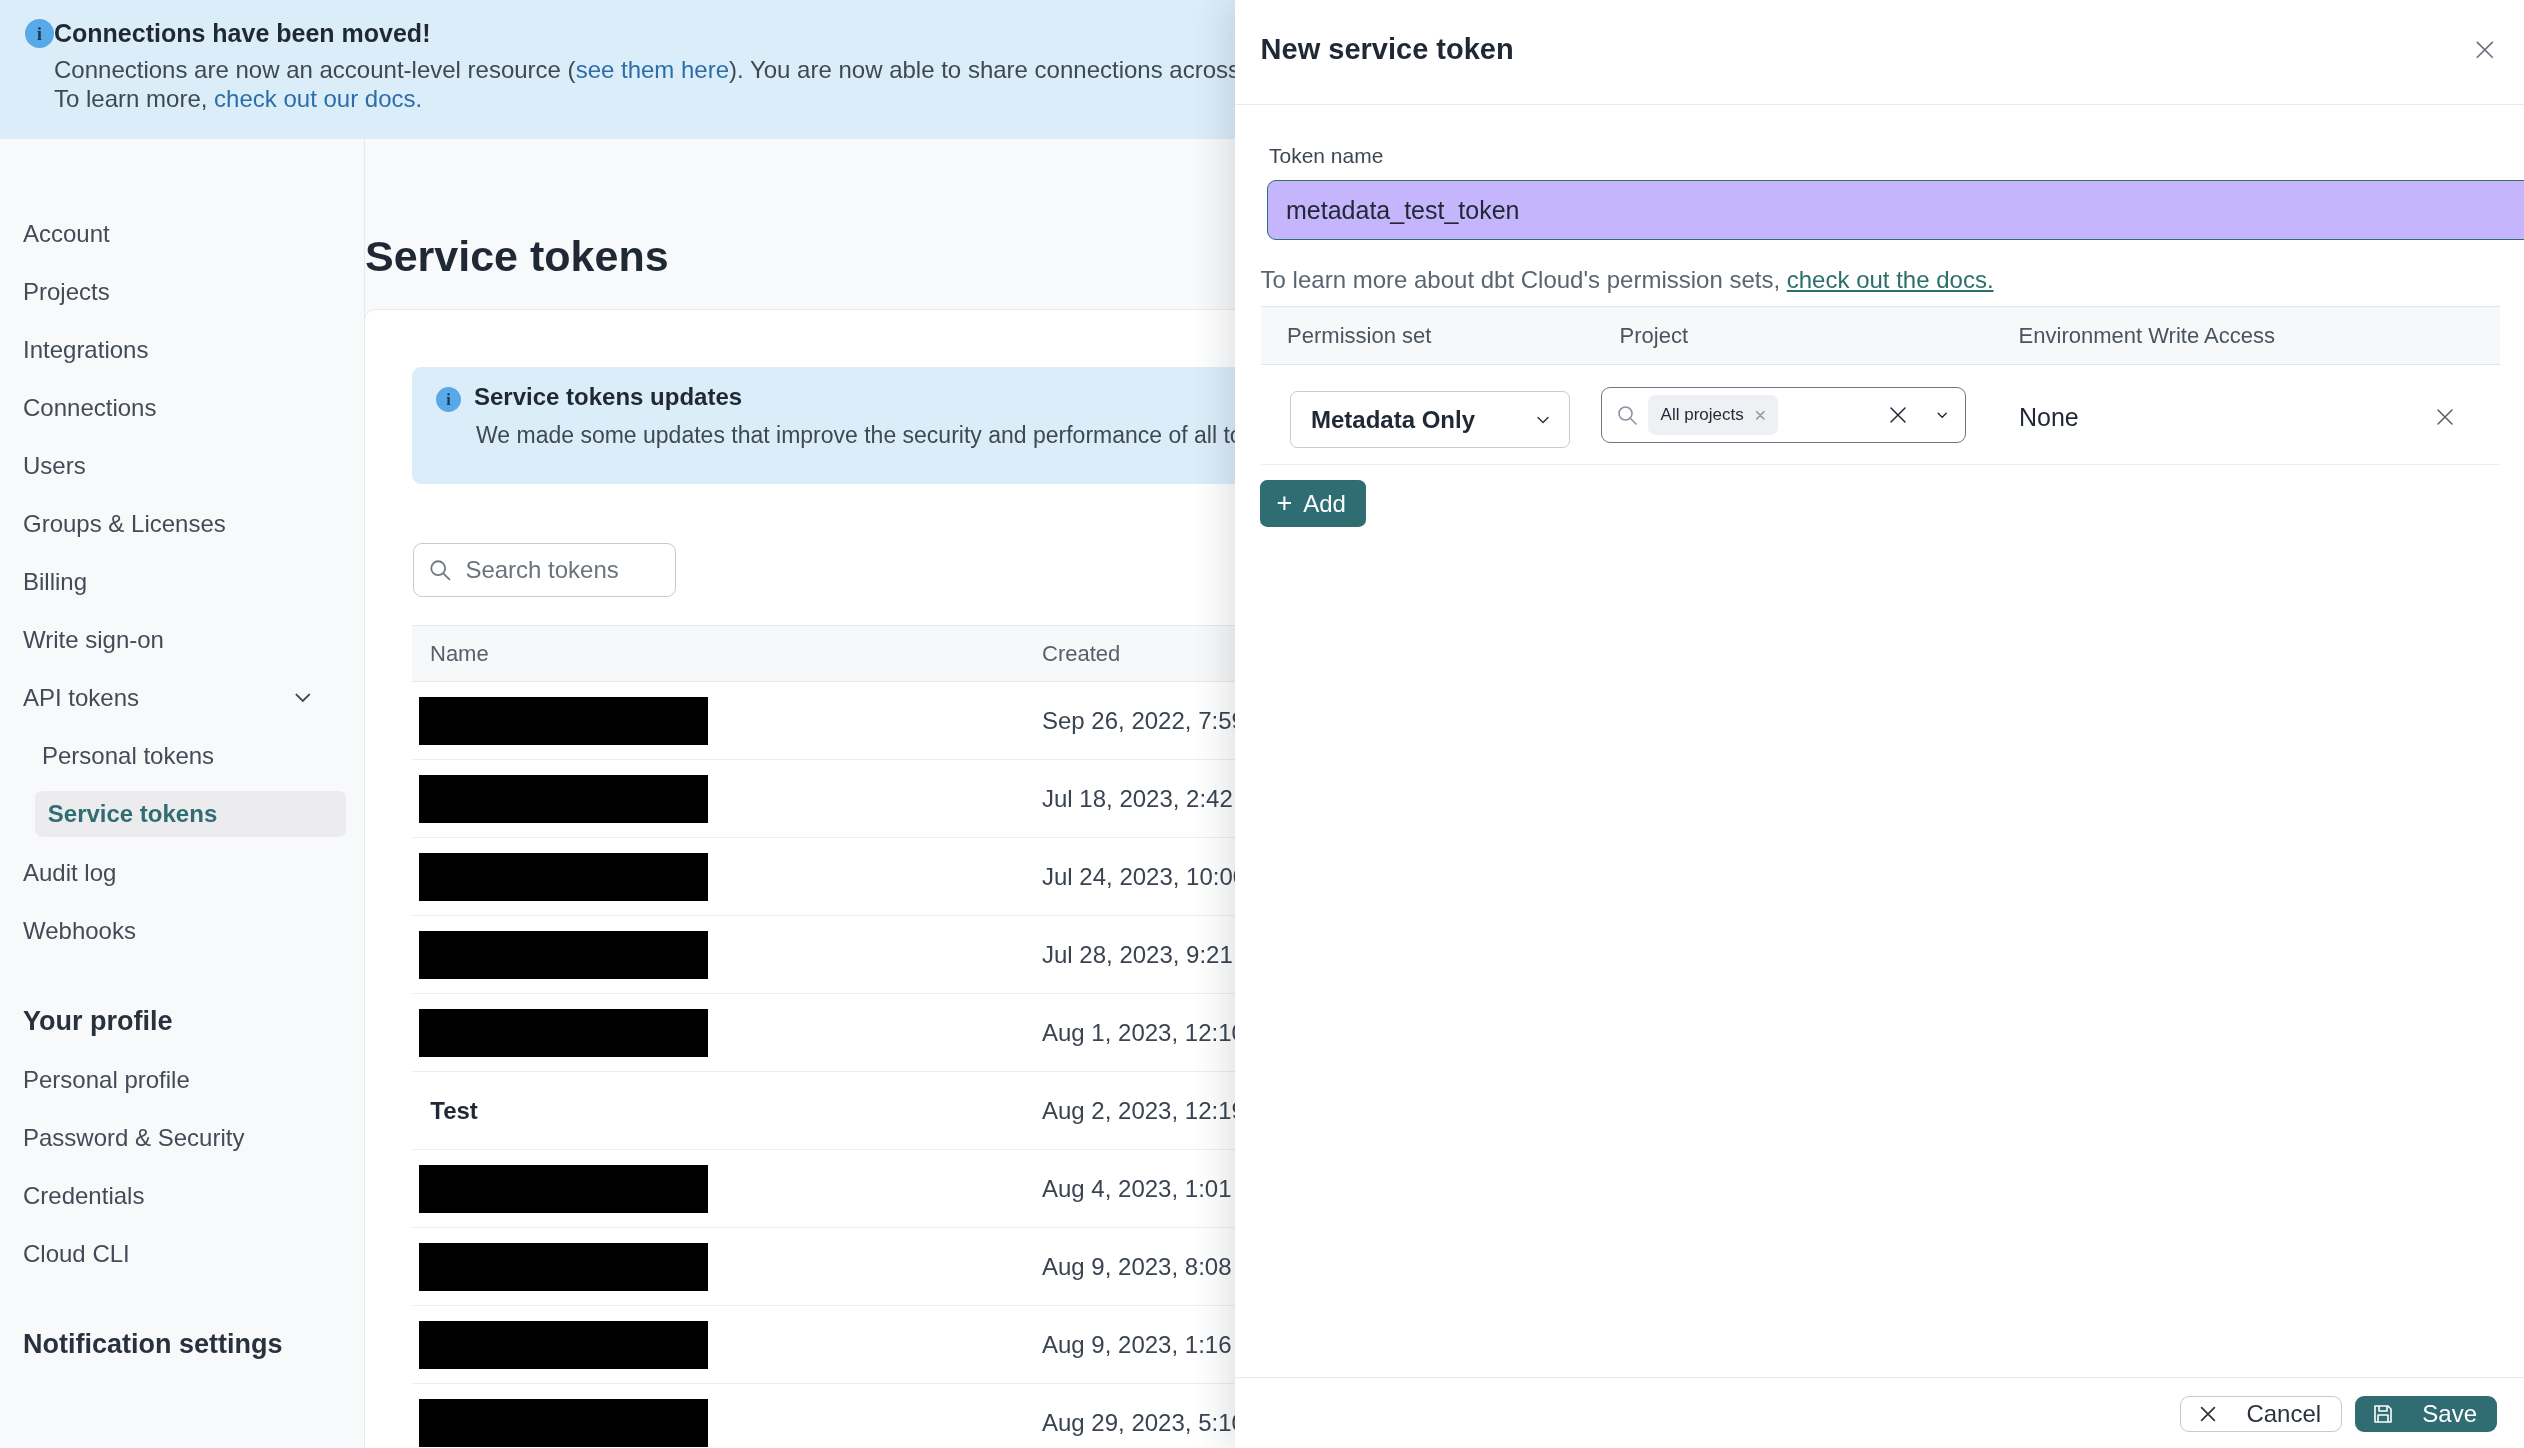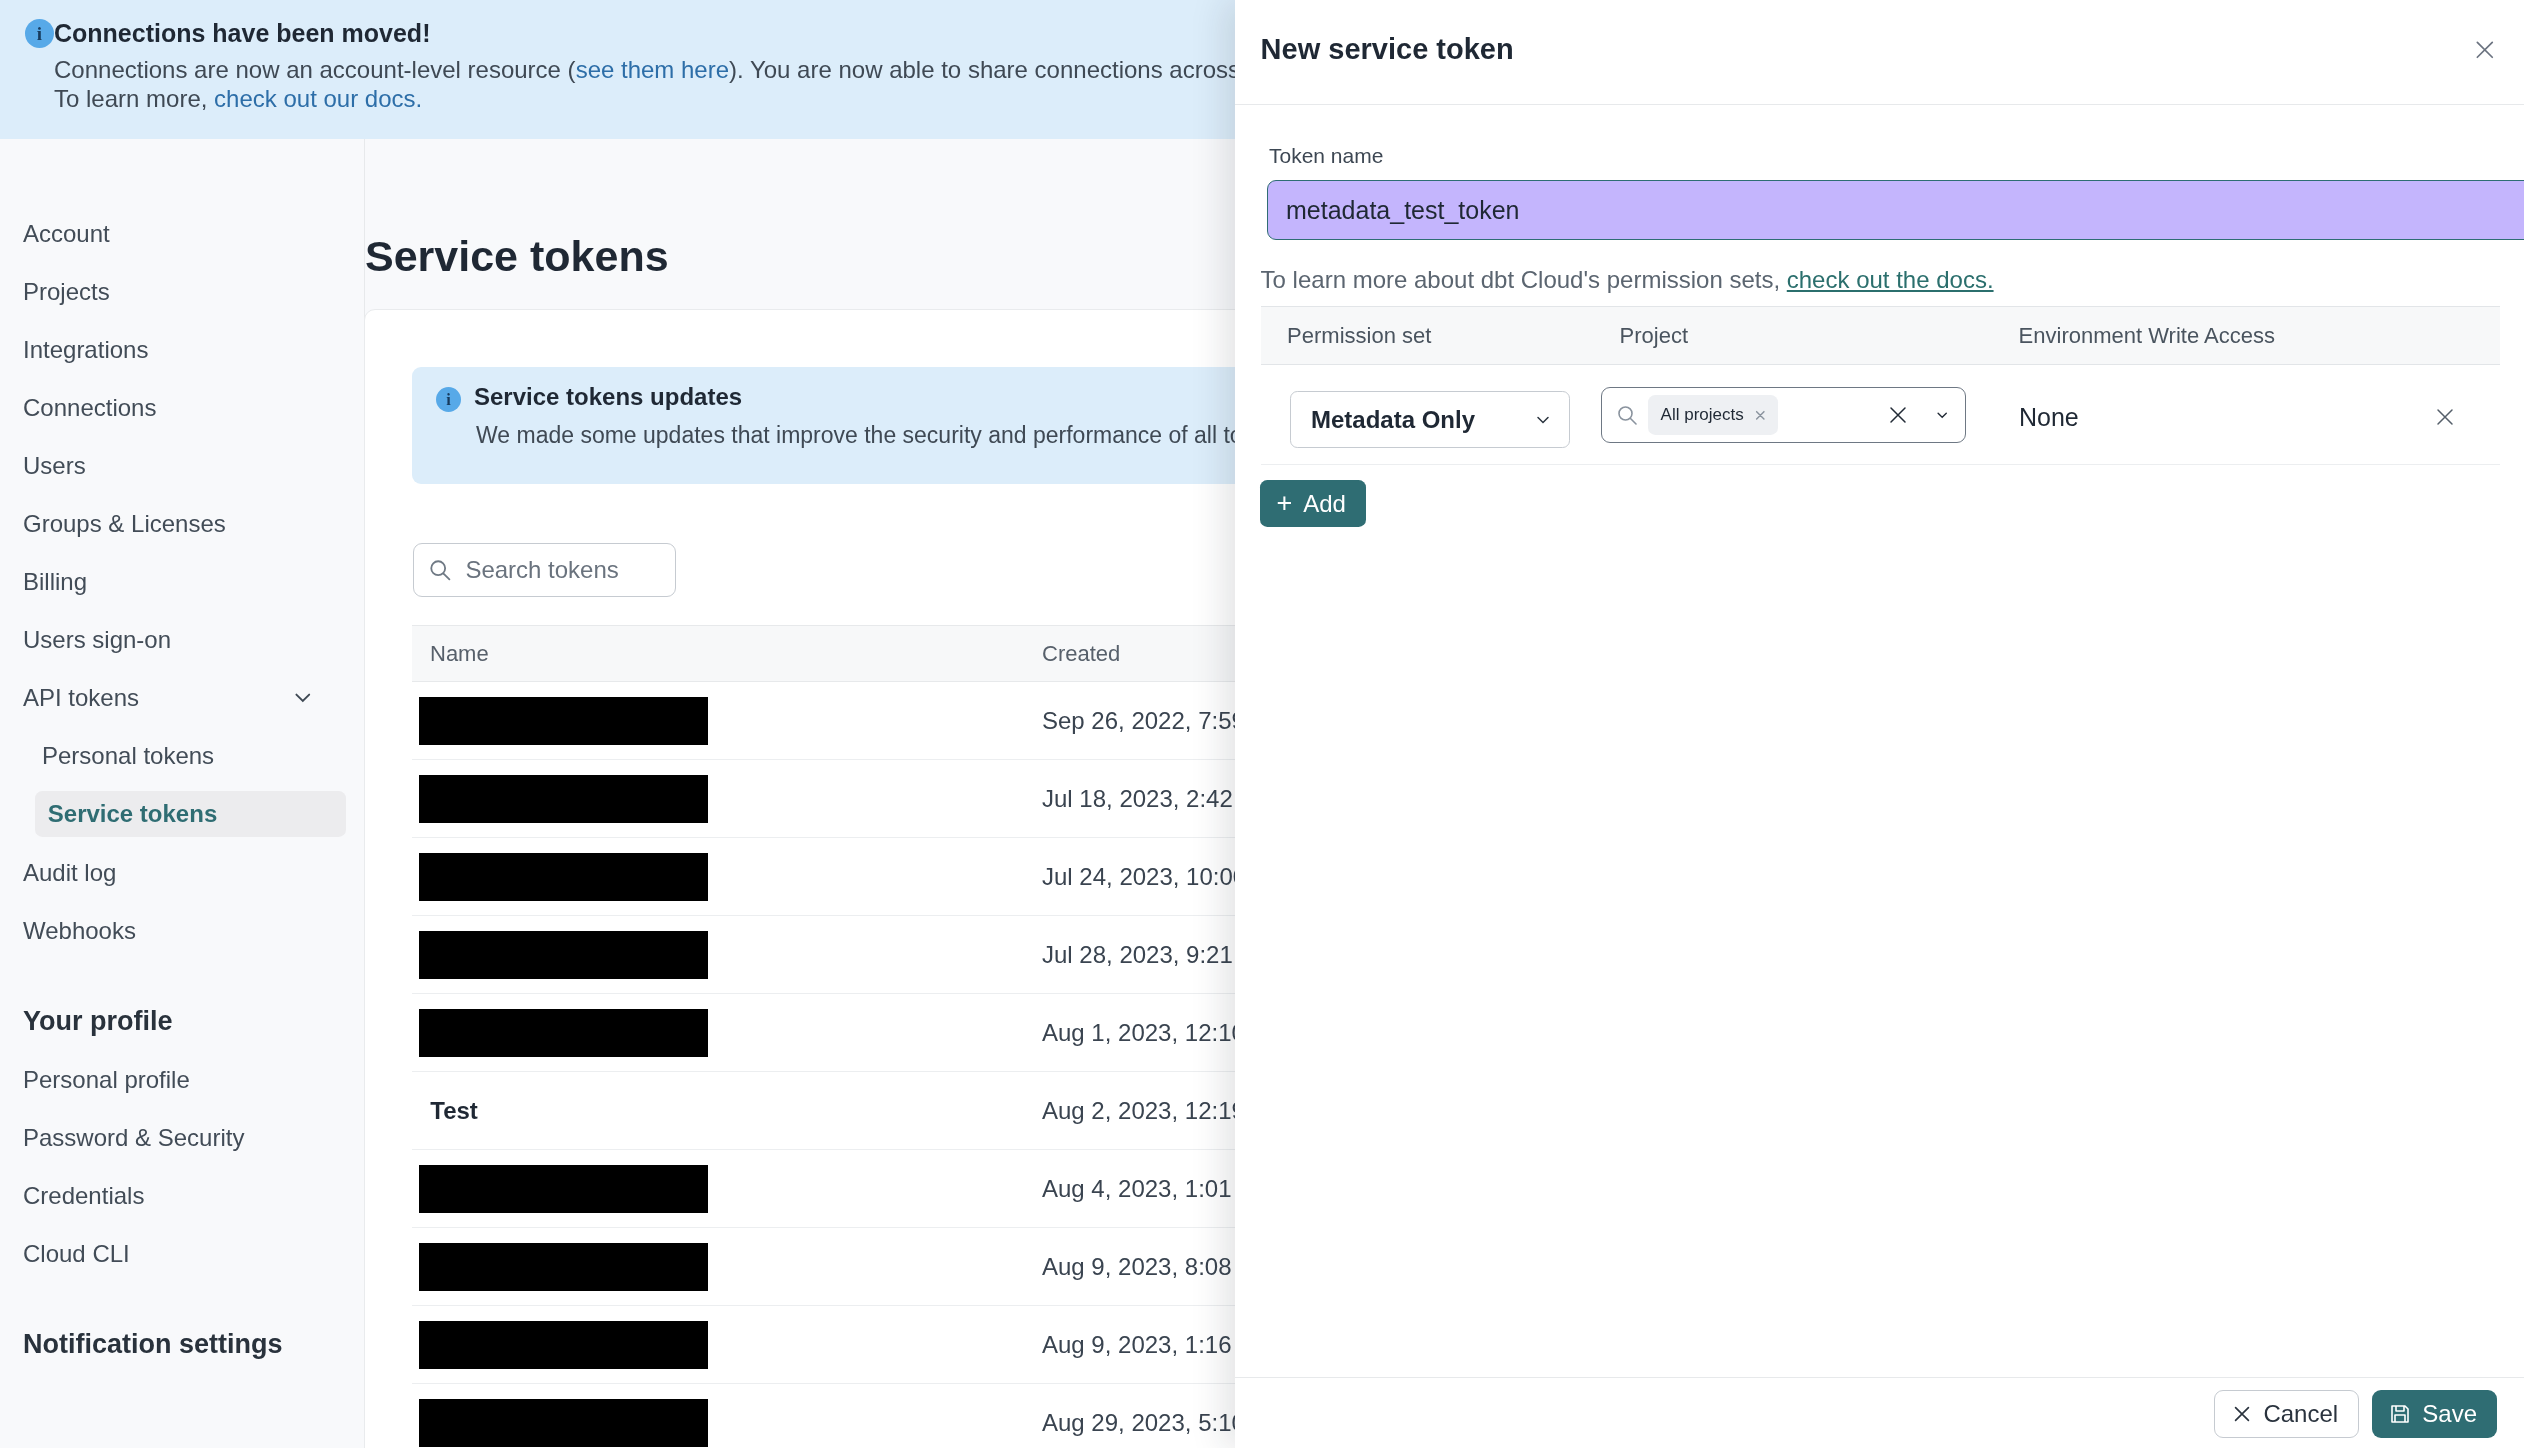--- a/index.html
+++ b/index.html
@@ -102,22 +102,22 @@
         justify-content:center;cursor:pointer;background:none;border:none;padding:0;}
   .perm-row-divider{position:absolute;left:25.6px;top:464px;width:1239px;border-top:0.9px solid #eceef0;}
 
   .add-btn{position:absolute;left:25px;top:480px;height:47px;background:var(--accent-teal);color:#fff;
         border:none;border-radius:7.3px;font-family:inherit;font-size:24px;display:flex;align-items:center;
         gap:11px;padding:0 20px 0 16.4px;cursor:pointer;}
   .add-plus{font-size:27px;font-weight:400;line-height:1;}
 
   .drawer-footer{position:absolute;left:0;right:0;bottom:0;height:71px;border-top:0.9px solid var(--divider);
         display:flex;align-items:center;justify-content:flex-end;gap:12.8px;padding-right:28px;background:#fff;}
-  .btn{height:48px;border-radius:9px;font-family:inherit;font-size:24px;display:flex;align-items:center;
-        gap:10px;cursor:pointer;box-sizing:border-box;}
+  .btn{height:36px;border-radius:9px;font-family:inherit;font-size:24px;display:flex;align-items:center;
+        gap:27px;cursor:pointer;box-sizing:border-box;}
   .btn-cancel{background:#fff;border:1.8px solid var(--input-border);color:#2a333e;padding:0 20px 0 16.4px;}
   .btn-save{background:var(--accent-teal);border:none;color:#fff;padding:0 20px 0 16.4px;}
 </style>
 </head>
 <body>
 
 <div class="page">
 
   <div class="banner">
     <span class="banner-info-icon">i</span>
@@ -143,21 +143,21 @@
         <div class="nav-item">
           <span class="nav-label">Users</span>
         </div>
         <div class="nav-item">
           <span class="nav-label">Groups &amp; Licenses</span>
         </div>
         <div class="nav-item">
           <span class="nav-label">Billing</span>
         </div>
         <div class="nav-item">
-          <span class="nav-label">Users sign-on</span>
+          <span class="nav-label">Write sign-on</span>
         </div>
         <div class="nav-item">
           <span class="nav-label">API tokens</span>
           <span class="chev">
             <svg width="25.6" height="25.6" viewBox="0 0 24 24" fill="none" stroke="#3f4954" stroke-width="1.8" stroke-linecap="round">
               <path d="M6 9l6 6 6-6"></path>
             </svg>
           </span>
         </div>
         <div class="nav-item indent">

